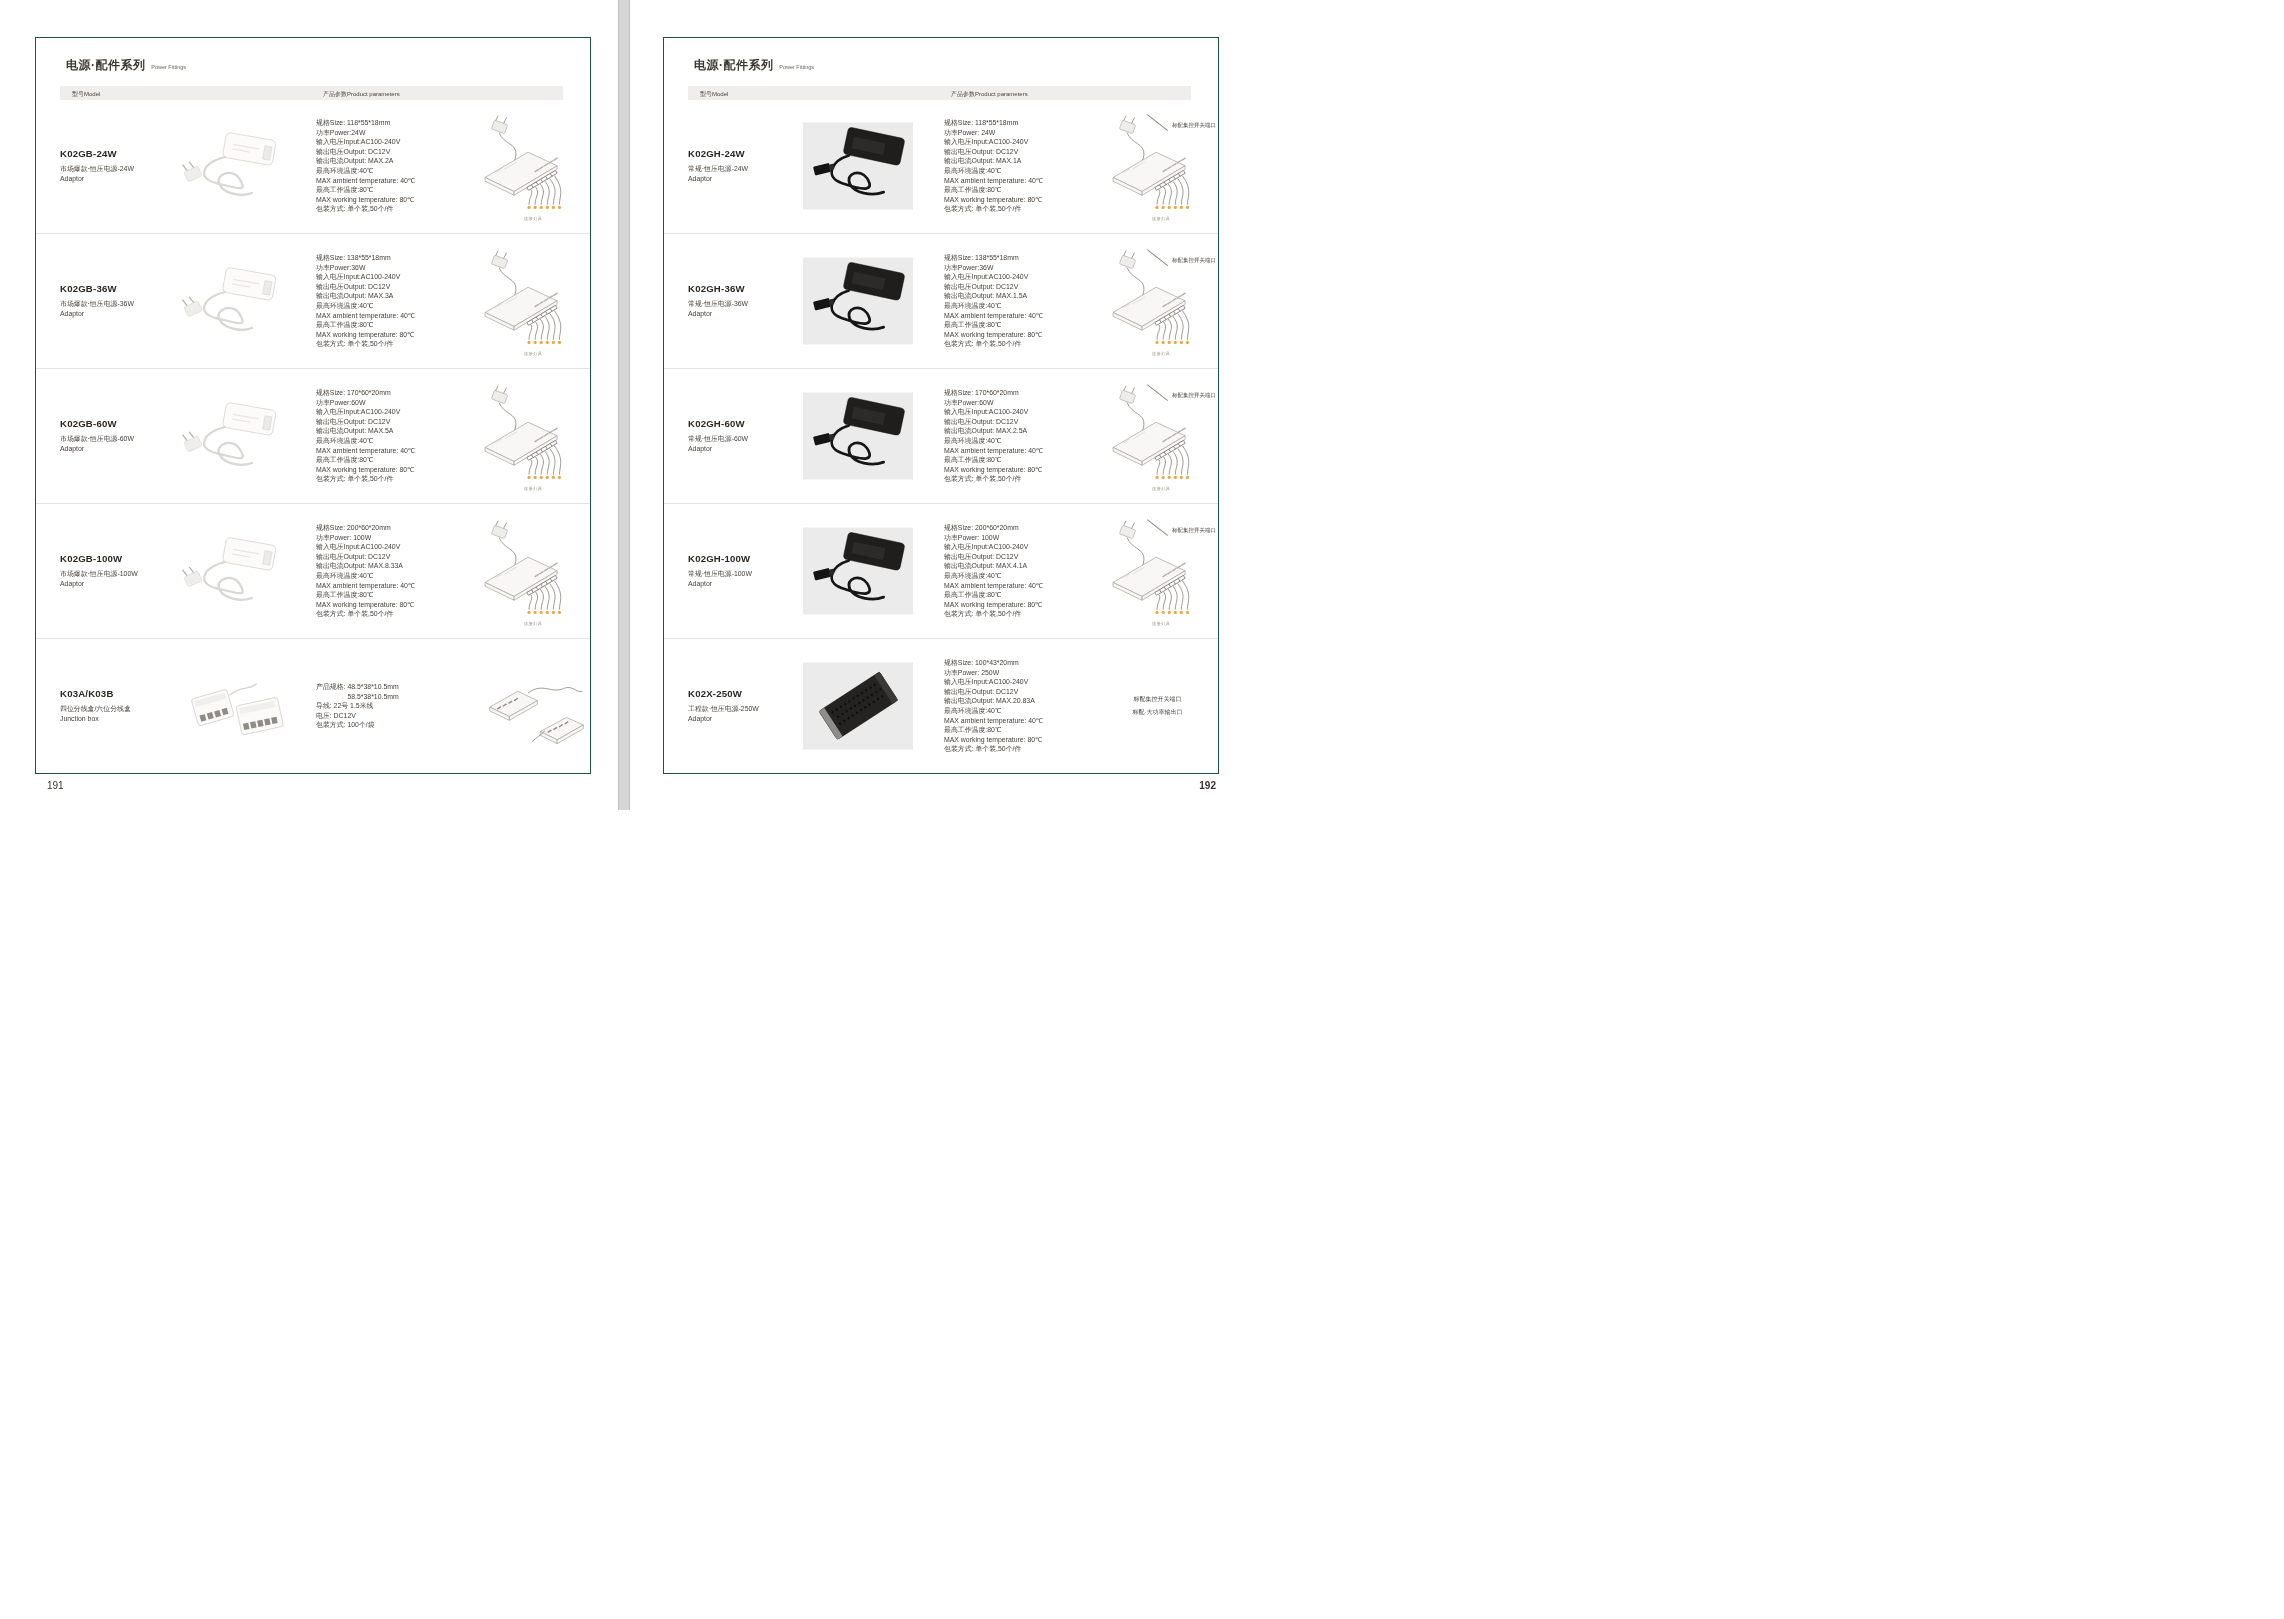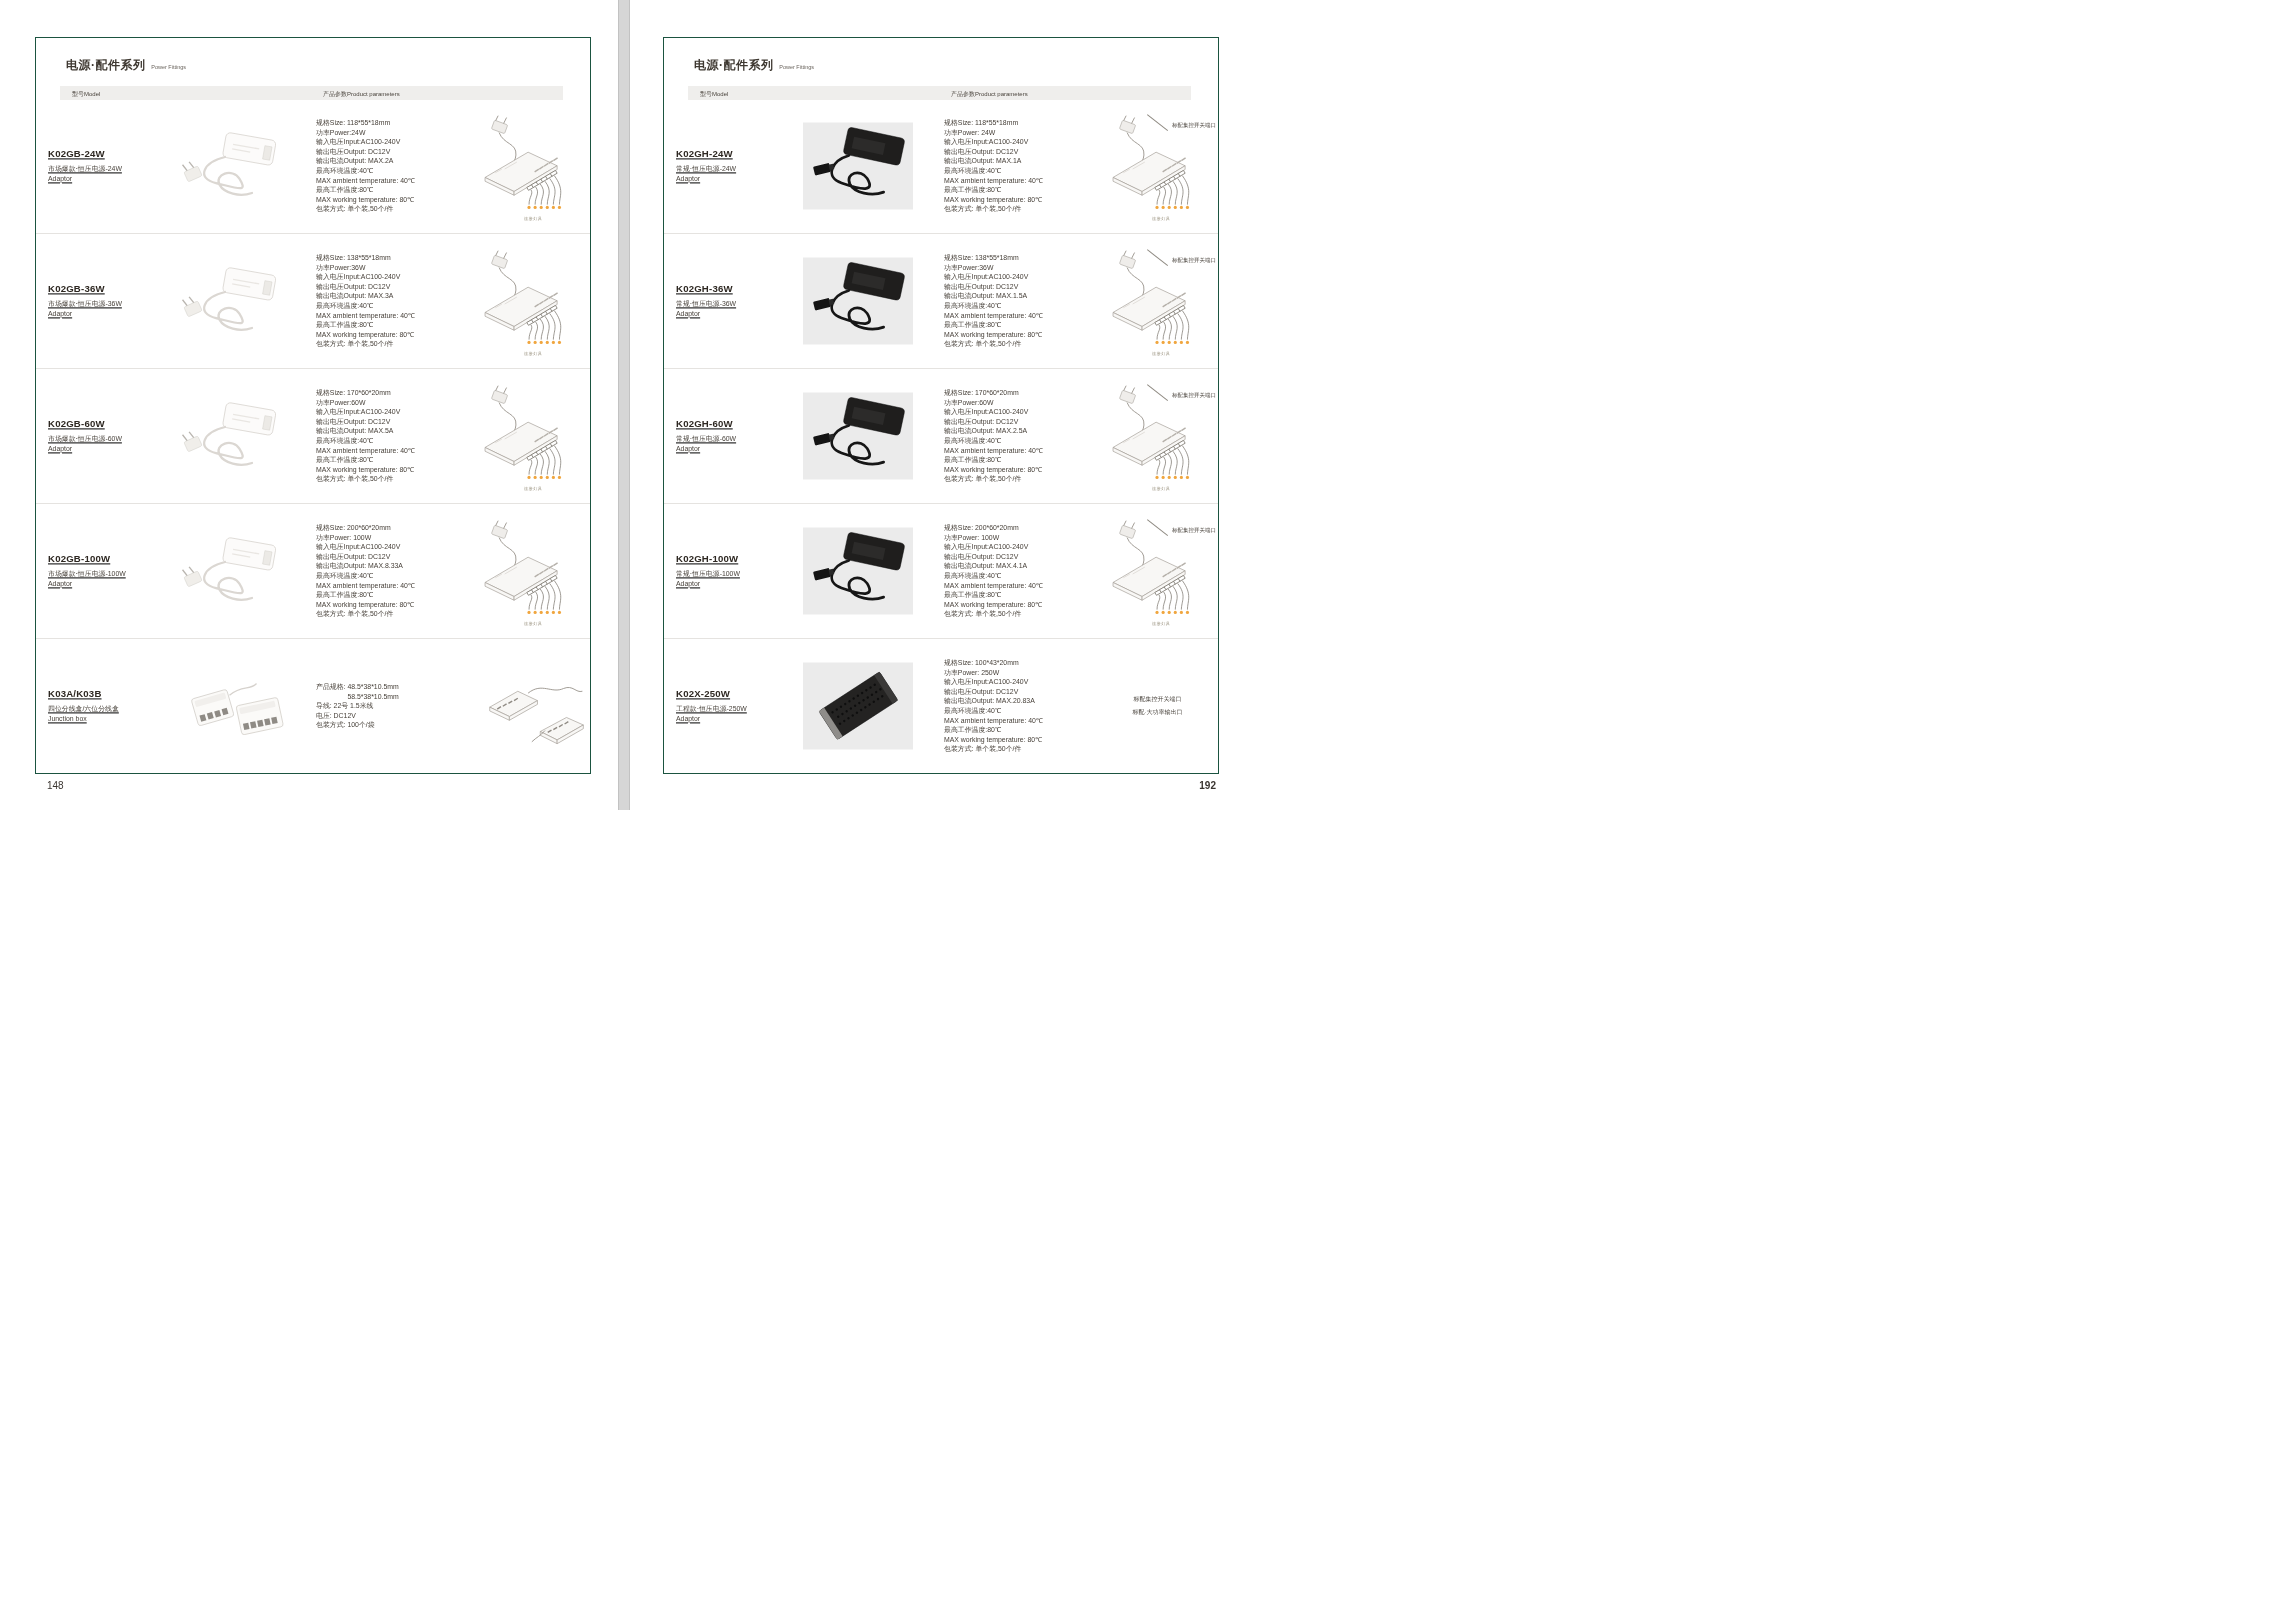--- a/index.html
+++ b/index.html
@@ -12,21 +12,21 @@
   .page--right{left:663px;}
   .page-header{position:absolute;top:19px;left:30px;white-space:nowrap;}
   .title-cn{font-size:12px;color:#3e3831;font-weight:600;letter-spacing:0.5px;}
   .title-en{font-size:5.5px;color:#6b655e;margin-left:3.7px;}
   .thead{position:absolute;top:48px;left:24px;width:503px;height:13.7px;background:#efeeec;}
   .col-model{position:absolute;left:12px;top:3.7px;font-size:6px;color:#4a443d;}
   .col-params{position:absolute;left:263px;top:3.7px;font-size:6px;color:#4a443d;}
   .rows{position:absolute;top:61px;left:0;right:0;bottom:0;display:flex;flex-direction:column;}
   .row{flex:1;position:relative;}
   .row + .row{border-top:0.5px solid #e5e3e0;}
-  .model{position:absolute;left:12px;top:50%;transform:translateY(-50%);width:114px;text-decoration:underline;}
+  .model{position:absolute;left:24px;top:50%;transform:translateY(-50%);width:114px;}
   .model-name{font-size:9.6px;font-weight:700;color:#2d2721;letter-spacing:0.2px;}
   .model-sub{font-size:6.9px;color:#48423b;line-height:9.6px;}
   .model-sub-cn{margin-top:5px;}
   .photo{position:absolute;left:135px;top:50%;transform:translateY(-50%);
          width:117px;height:91px;display:flex;align-items:center;justify-content:center;}
   .photo--black-adaptor,.photo--black-psu{left:139px;width:110px;height:87px;background:#ebebeb;}
   .photo svg{width:100%;height:100%;}
   .params{position:absolute;left:280px;top:50%;transform:translateY(-50%);margin:0;padding:0;
           list-style:none;font-size:6.9px;line-height:9.6px;color:#474039;width:164px;white-space:pre;}
   .diagram{position:absolute;left:435px;top:50%;transform:translateY(-50%);width:117px;height:112px;}
@@ -341,21 +341,21 @@
               <g fill="#f8f7f5" stroke="#a6a19a" stroke-width="1.5">
                 <polygon points="148,172 204,142 240,158 184,190"></polygon>
                 <polygon points="148,172 148,180 184,198 184,190"></polygon>
                 <polygon points="184,190 240,158 240,166 184,198"></polygon>
                 <path d="M164 174 l8 -5 M176 168 l8 -5 M188 162 l8 -5 M200 156 l8 -5" stroke="#8f8a83" stroke-width="3" fill="none"></path>
               </g>
               <path d="M158 170 C148 182 140 184 130 194" stroke="#9b968f" stroke-width="2" fill="none"></path>
             </svg></div>
   </div>
 </div>
-    <div class="page-number">148</div>
+    <div class="page-number">191</div>
   </section>
 
   <section class="page page--right">
     <header class="page-header">
       <span class="title-cn">电源·配件系列</span>
       <span class="title-en">Power Fittings</span>
     </header>
     <div class="thead">
       <span class="col-model">型号Model</span>
       <span class="col-params">产品参数Product parameters</span>

